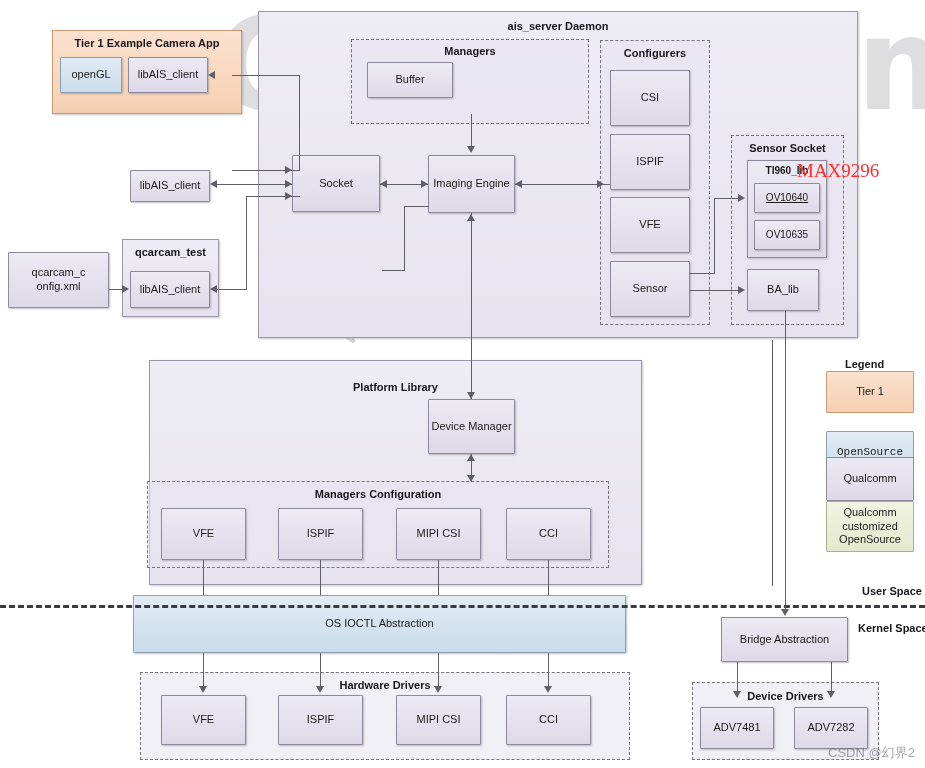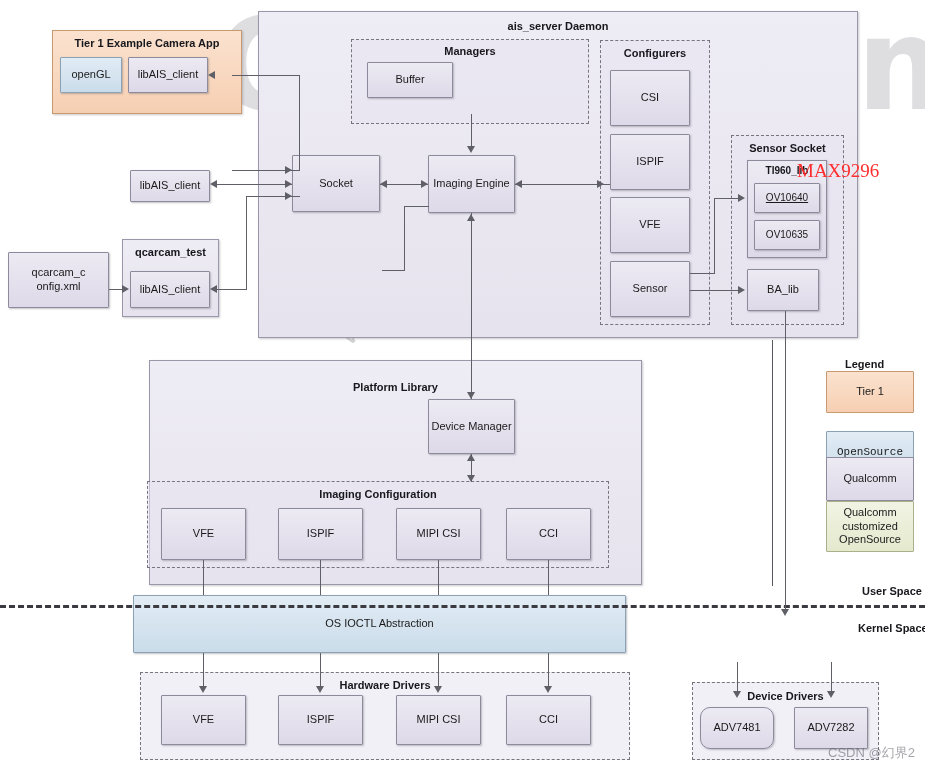--- a/index.html
+++ b/index.html
@@ -234,21 +234,21 @@
   <div class="redlabel" style="left:797px;top:160px;">MAX9296</div>
 
   <div class="container" style="left:133px;top:360px;width:493px;height:225px;margin-left:16px;">
     <div class="grouptitle" style="top:20px;">Platform Library</div>
   </div>
   <div class="box qc" style="left:428px;top:399px;width:87px;height:55px;align-items:center;">
     <span>Device Manager</span>
   </div>
 
   <div class="dashed" style="left:147px;top:481px;width:462px;height:87px;">
-    <div class="grouptitle" style="top:6px;">Imaging Configuration</div>
+    <div class="grouptitle" style="top:6px;">Managers Configuration</div>
   </div>
   <div class="box qc" style="left:161px;top:508px;width:85px;height:52px;">
     <span>VFE</span>
   </div>
   <div class="box qc" style="left:278px;top:508px;width:85px;height:52px;">
     <span>ISPIF</span>
   </div>
   <div class="box qc" style="left:396px;top:508px;width:85px;height:52px;">
     <span>MIPI CSI</span>
   </div>
@@ -287,24 +287,27 @@
     <span>Qualcomm</span>
   </div>
   <div class="box qcos" style="left:826px;top:501px;width:88px;height:51px;padding:0 4px;box-shadow:none;">
     <span>Qualcomm customized OpenSource</span>
   </div>
 
   <div class="divider" style="top:605px;"></div>
   <div class="plainlabel" style="left:862px;top:585px;">User Space</div>
   <div class="plainlabel" style="left:858px;top:622px;">Kernel Space</div>
 
+  <div class="box qc" style="left:721px;top:617px;width:127px;height:45px;">
+    <span>Bridge Abstraction</span>
+  </div>
   <div class="dashed" style="left:692px;top:682px;width:187px;height:78px;">
     <div class="grouptitle" style="top:7px;">Device Drivers</div>
   </div>
-  <div class="box qc" style="left:700px;top:707px;width:74px;height:42px;border-radius:10px;">
+  <div class="box qc" style="left:700px;top:707px;width:74px;height:42px;">
     <span>ADV7481</span>
   </div>
   <div class="box qc" style="left:794px;top:707px;width:74px;height:42px;">
     <span>ADV7282</span>
   </div>
 
   <div class="vdivider" style="left:772px;top:340px;width:1px;height:246px;"></div>
 
   <div class="ln lnh" style="left:232px;top:75px;width:68px;"></div>
   <div class="ln lnv" style="left:299px;top:75px;height:95px;"></div>

